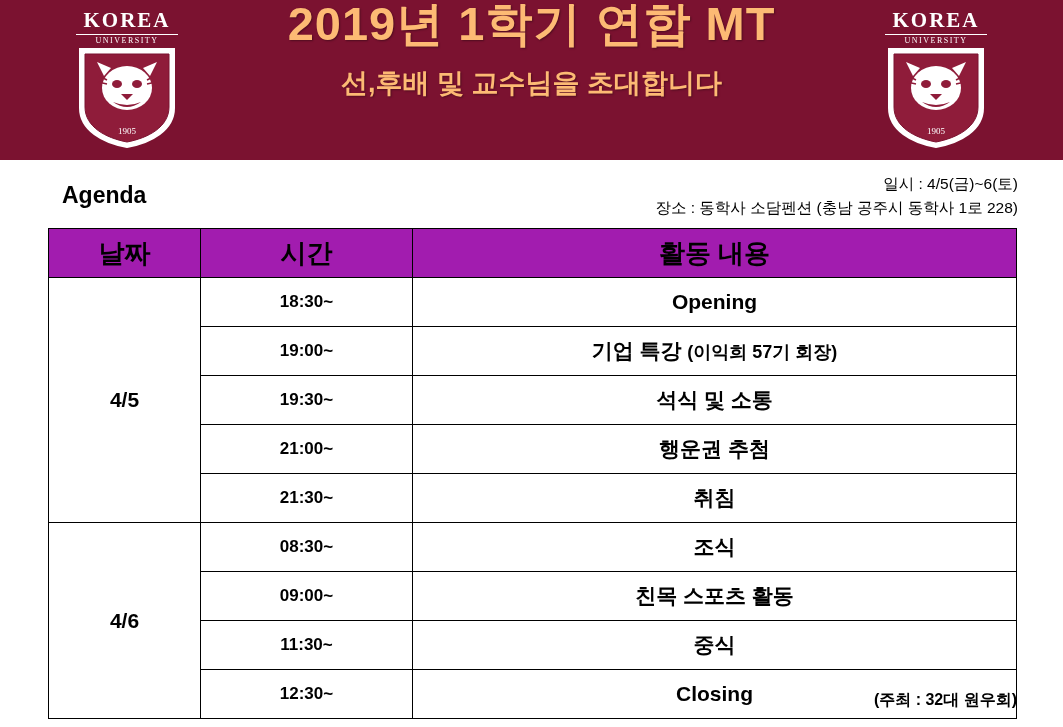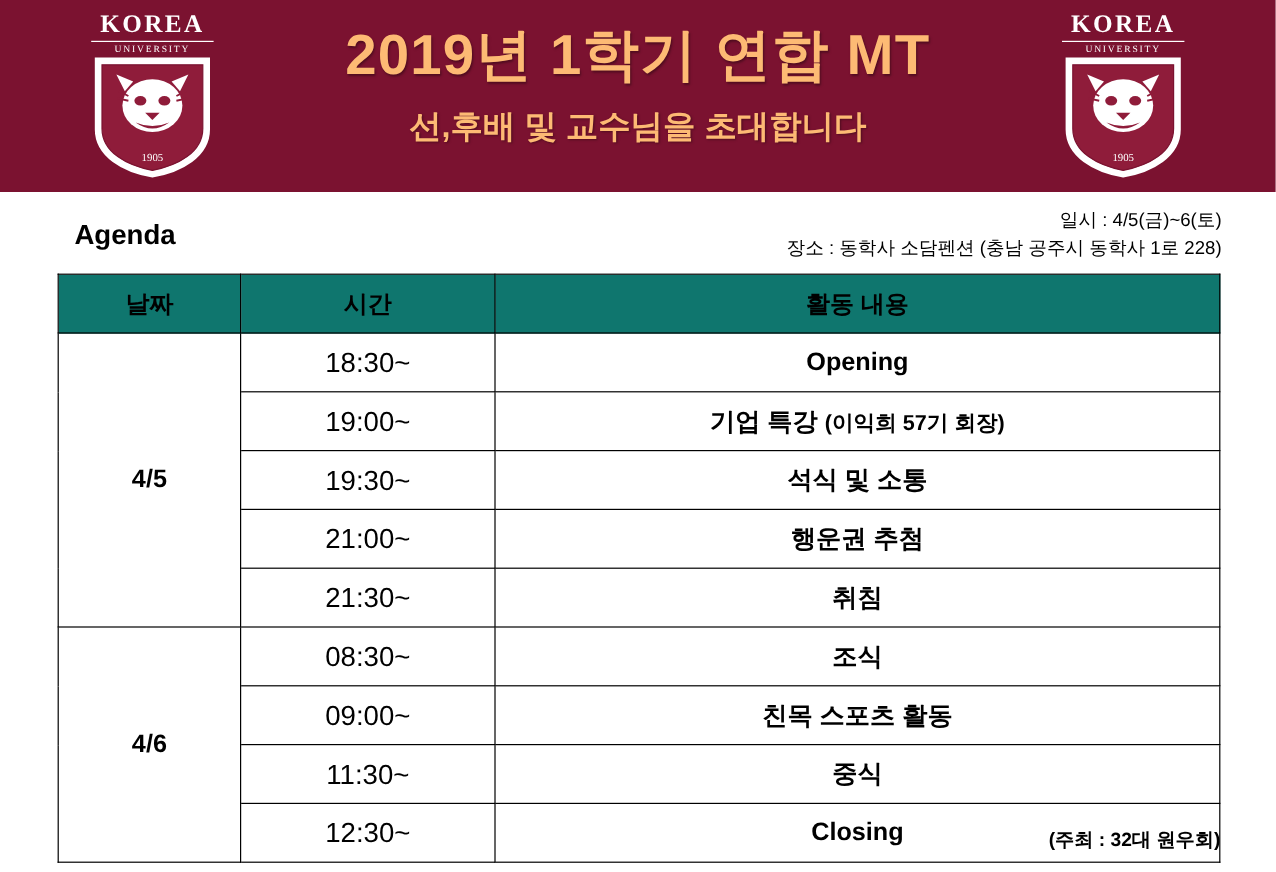--- a/index.html
+++ b/index.html
@@ -21,21 +21,21 @@
     box-sizing: border-box;
   }
 
   
   .header-band {
     position: relative;
     width: 100%;
     height: 160px;
     background: #7b1230;
     display: flex;
-    align-items: center;
+    align-items: flex-start;
     justify-content: center;
     box-sizing: border-box;
   }
   .header-text {
     text-align: center;
     color: #fdba74;
     width: 100%;
   }
   .header-title {
     font-size: 47px;
@@ -136,37 +136,37 @@
     border-collapse: collapse;
     width: 100%;
     table-layout: fixed;
   }
   table.agenda th, table.agenda td {
     border: 1px solid #000000;
     text-align: center;
     color: #000000;
   }
   table.agenda thead th {
-    background: #0f766e;
-    font-size: 20px;
+    background: #a21caf;
+    font-size: 26px;
     font-weight: bold;
     height: 46px;
   }
   col.c-date { width: 152px; }
   col.c-time { width: 212px; }
   col.c-act  { width: 604px; }
 
   td.date-cell {
     font-size: 21px;
     font-weight: bold;
     margin-top: 47px;
   }
   td.time-cell {
-    font-size: 23px;
-    font-weight: normal;
+    font-size: 17px;
+    font-weight: bold;
     height: 46px;
   }
   td.act-cell {
     font-size: 21px;
     font-weight: bold;
   }
   td.act-cell .sub {
     font-size: 18px;
     font-weight: bold;
   }

